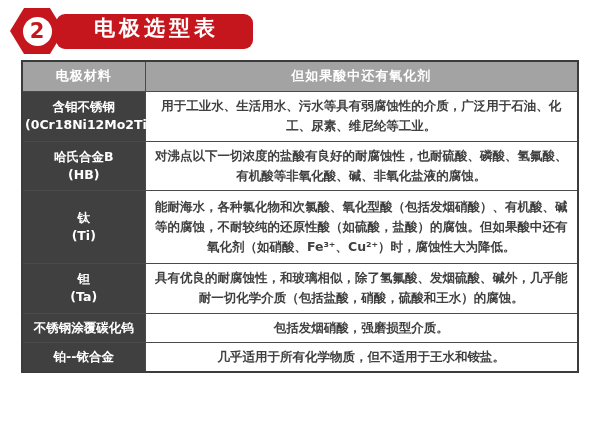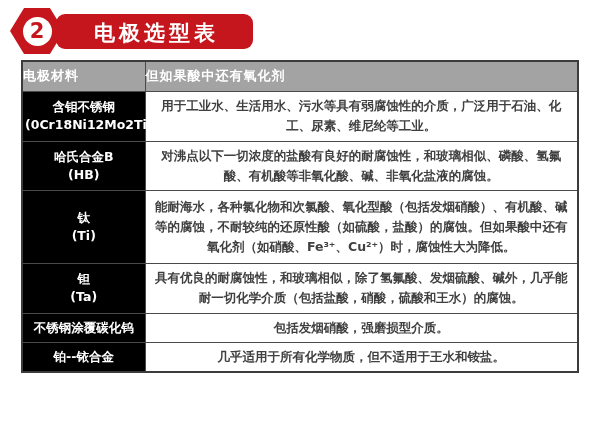--- a/index.html
+++ b/index.html
@@ -32,46 +32,46 @@
   }
   .ribbon {
     margin-left: -8px;
     height: 35px;
     background: var(--red);
     border-radius: 9px;
     color: #ffffff;
     font-size: 21px;
     font-weight: bold;
     letter-spacing: 4px;
-    display: flex; align-items: flex-end; justify-content: center;
+    display: flex; align-items: flex-start; justify-content: center;
     padding: 0 34px 2px 38px;
     position: relative; z-index: 1;
   }
 
   
   table.sel-table {
     border-collapse: collapse;
     width: 558px;
     margin: 6px auto 0 auto;
     border: 2px solid #3c3c3c;
     table-layout: fixed;
   }
   .sel-table th, .sel-table td { border: 1px solid #4a4a4a; }
   .sel-table th {
     background: #a3a3a3;
     color: #ffffff;
     font-size: 13px;
     font-weight: bold;
     height: 30px;
-    text-align: left;
+    text-align: center;
     letter-spacing: 1px;
   }
   .sel-table th.col-material { width: 123px; }
   td.material {
-    background: #000000;
+    background: #404040;
     color: #ffffff;
     text-align: center;
     font-size: 12.5px;
     font-weight: bold;
     padding: 4px 2px;
     line-height: 1.45;
   }
   td.material .code:empty { display: none; }
   td.desc {
     background: #ffffff;
@@ -122,21 +122,21 @@
             <div>含钼不锈钢</div>
             <div class="code">(0Cr18Ni12Mo2Ti)</div>
           </td>
           <td class="desc">用于工业水、生活用水、污水等具有弱腐蚀性的介质，广泛用于石油、化工、尿素、维尼纶等工业。</td>
         </tr>
         <tr class="r1">
           <td class="material">
             <div>哈氏合金B</div>
             <div class="code">(HB)</div>
           </td>
-          <td class="desc">对沸点以下一切浓度的盐酸有良好的耐腐蚀性，和玻璃相似、磷酸、氢氟酸、有机酸等非氧化酸、碱、非氧化盐液的腐蚀。</td>
+          <td class="desc">对沸点以下一切浓度的盐酸有良好的耐腐蚀性，也耐硫酸、磷酸、氢氟酸、有机酸等非氧化酸、碱、非氧化盐液的腐蚀。</td>
         </tr>
         <tr class="r3">
           <td class="material">
             <div>钛</div>
             <div class="code">(Ti)</div>
           </td>
           <td class="desc">能耐海水，各种氯化物和次氯酸、氧化型酸（包括发烟硝酸）、有机酸、碱等的腐蚀，不耐较纯的还原性酸（如硫酸，盐酸）的腐蚀。但如果酸中还有氧化剂（如硝酸、Fe³⁺、Cu²⁺）时，腐蚀性大为降低。</td>
         </tr>
         <tr class="r4">
           <td class="material">

